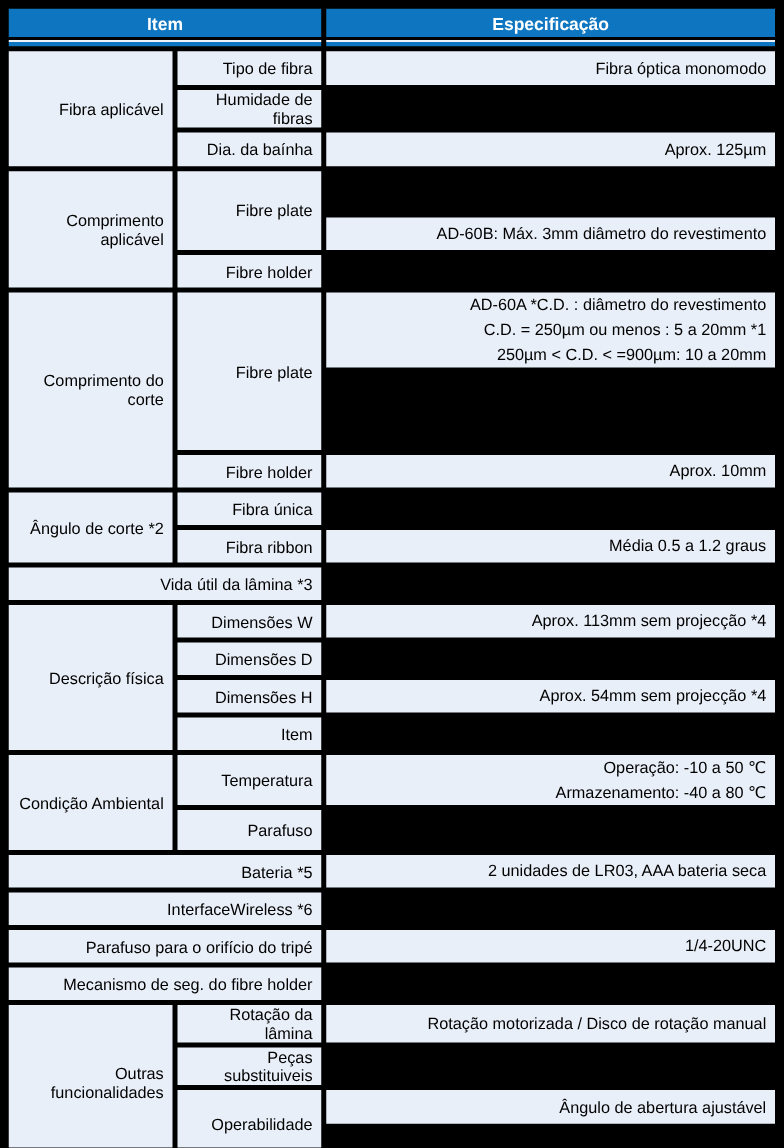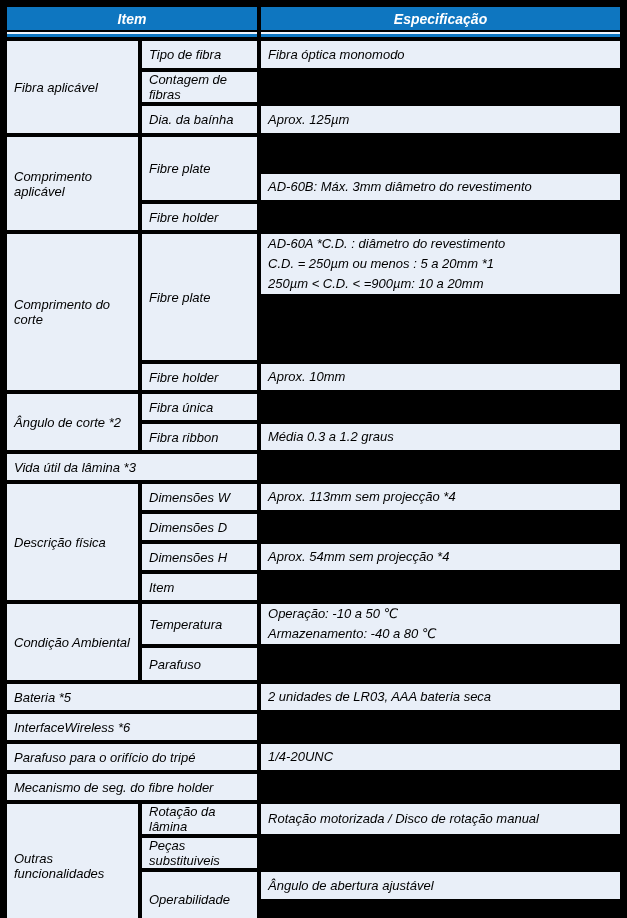--- a/index.html
+++ b/index.html
@@ -18,33 +18,33 @@
   }
   table{
     width:627px;height:918px;
     border-collapse:separate;border-spacing:4px;
     border:3px solid var(--border);
     background:var(--border);
     table-layout:fixed;
   }
   td,th{
     font-size:13px;color:var(--text);
-    padding:0 7px;overflow:hidden;font-style:italic;
+    padding:0 7px;overflow:hidden;
   }
   th{
     padding:0;color:var(--header-text);
     font-size:14px;font-weight:bold;text-align:center;
     vertical-align:top;line-height:24px;
     background:linear-gradient(to bottom,
       var(--header-bg) 0,var(--header-bg) 23px,
       #000 23px,#000 25px,
       var(--underline) 25px,var(--underline) 27px,
       var(--header-bg) 27px,var(--header-bg) 30px);
   }
-  td.cell{background:var(--cell-bg);vertical-align:middle;}
+  td.cell{background:var(--cell-bg);vertical-align:middle;text-align:right;}
   td.redacted{background:var(--redacted-bg);}
   td.spec{white-space:pre-line;line-height:20px;}
 </style>
 </head>
 <body>
 
 <table>
   <colgroup>
     <col style="width:131px">
     <col style="width:115px">
@@ -56,21 +56,21 @@
     <th colspan="2">Item</th>
     <th>Especificação</th>
   </tr>
 
   <tr style="height:27px">
     <td class="cell" rowspan="3">Fibra aplicável</td>
     <td class="cell">Tipo de fibra</td>
     <td class="cell spec">Fibra óptica monomodo</td>
   </tr>
   <tr style="height:27px">
-    <td class="cell">Contagem de fibras</td>
+    <td class="cell">Humidade de fibras</td>
     <td class="redacted"></td>
   </tr>
   <tr style="height:27px">
     <td class="cell">Dia. da baínha</td>
     <td class="cell spec">Aprox. 125µm</td>
   </tr>
 
   <tr style="height:33px">
     <td class="cell" rowspan="3">Comprimento aplicável</td>
     <td class="cell" rowspan="2">Fibre plate</td>
@@ -99,21 +99,21 @@
     <td class="cell spec">Aprox. 10mm</td>
   </tr>
 
   <tr style="height:26px">
     <td class="cell" rowspan="2">Ângulo de corte *2</td>
     <td class="cell">Fibra única</td>
     <td class="redacted"></td>
   </tr>
   <tr style="height:26px">
     <td class="cell">Fibra ribbon</td>
-    <td class="cell spec">Média 0.3 a 1.2 graus</td>
+    <td class="cell spec">Média 0.5 a 1.2 graus</td>
   </tr>
 
   <tr style="height:26px">
     <td class="cell" colspan="2">Vida útil da lâmina *3</td>
     <td class="redacted"></td>
   </tr>
 
   <tr style="height:26px">
     <td class="cell" rowspan="4">Descrição física</td>
     <td class="cell">Dimensões W</td>

